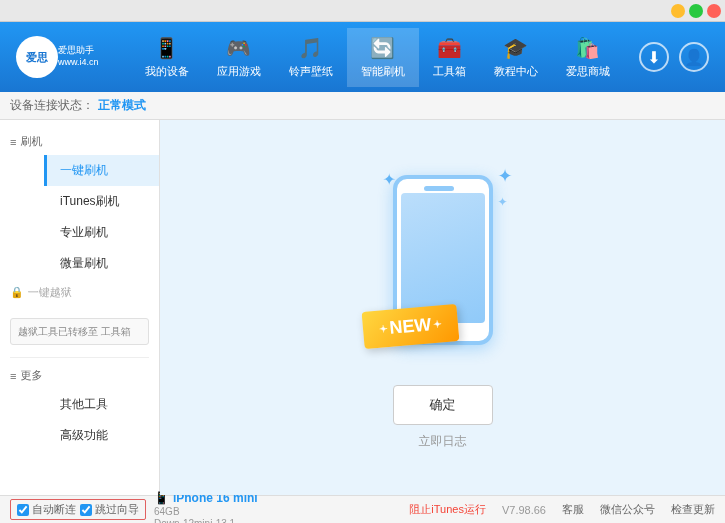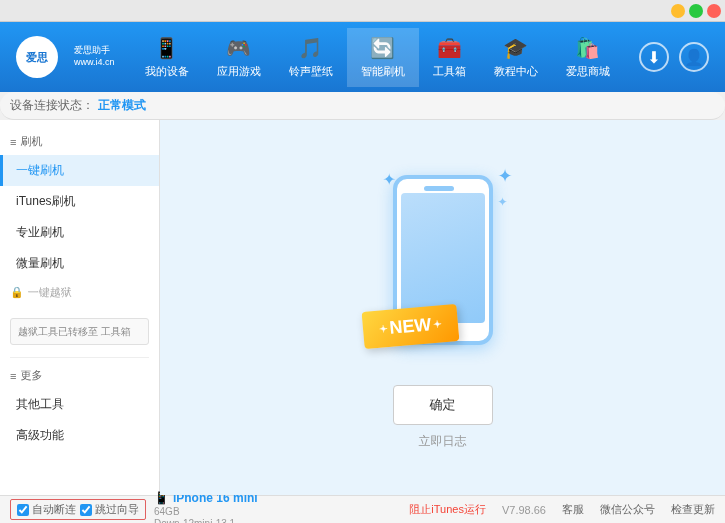--- a/index.html
+++ b/index.html
@@ -45,21 +45,21 @@
     }
     .logo-circle {
       width: 42px; height: 42px;
       background: #fff;
       border-radius: 50%;
       display: flex; align-items: center; justify-content: center;
       font-size: 11px; color: #1976d2; font-weight: bold;
       flex-shrink: 0;
     }
     .logo-text {
-      margin-left: 16px;
+      margin-left: 0;
       color: #fff;
       font-size: 9px;
       line-height: 1.3;
     }
     .nav-items {
       display: flex;
       flex: 1;
       justify-content: center;
       gap: 0px;
     }
@@ -94,21 +94,20 @@
     
     .status-bar {
       height: 28px;
       background: #f5f5f5;
       border-bottom: 1px solid #ddd;
       display: flex;
       align-items: center;
       padding: 0 10px;
       font-size: 12px;
       color: #333;
-      border-radius: 14px;
     }
     .status-label { color: #666; }
     .status-value { color: #2196f3; font-weight: bold; margin-left: 4px; }
 
     
     .main-layout {
       display: flex;
       height: calc(523px - 22px - 70px - 28px - 28px);
     }
 
@@ -119,20 +118,21 @@
       border-right: 1px solid #e0e0e0;
       overflow-y: auto;
       padding: 8px 0;
       flex-shrink: 0;
     }
     .sidebar-item {
       padding: 7px 16px;
       cursor: pointer;
       color: #333;
       font-size: 12px;
+      margin-left: 44px;
     }
     .sidebar-item.active {
       color: #2196f3;
       background: #e3f2fd;
       border-left: 3px solid #2196f3;
       padding-left: 13px;
     }
     .sidebar-section-header {
       display: flex;
       align-items: center;

